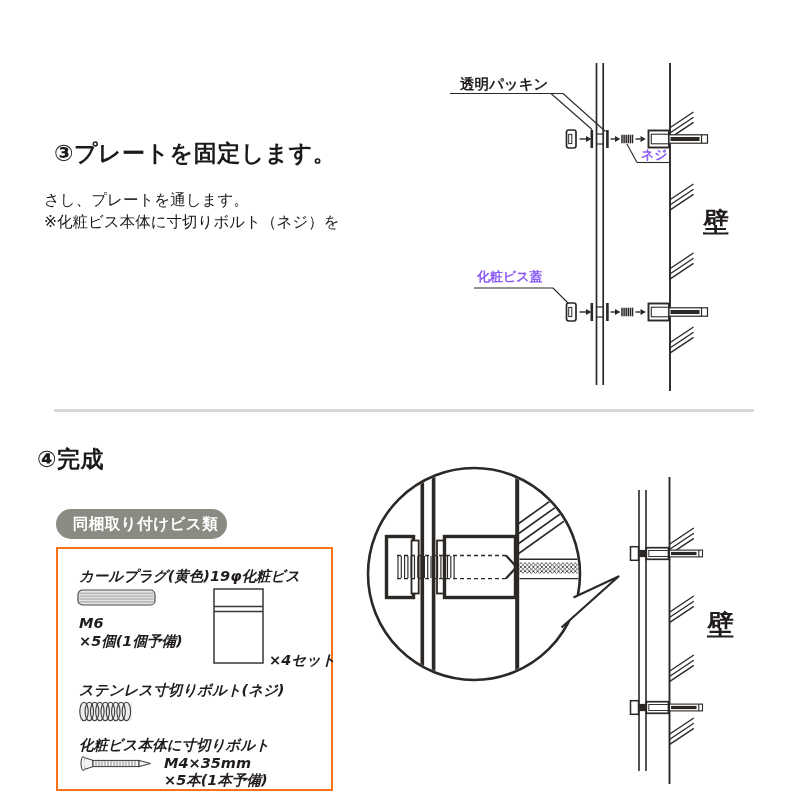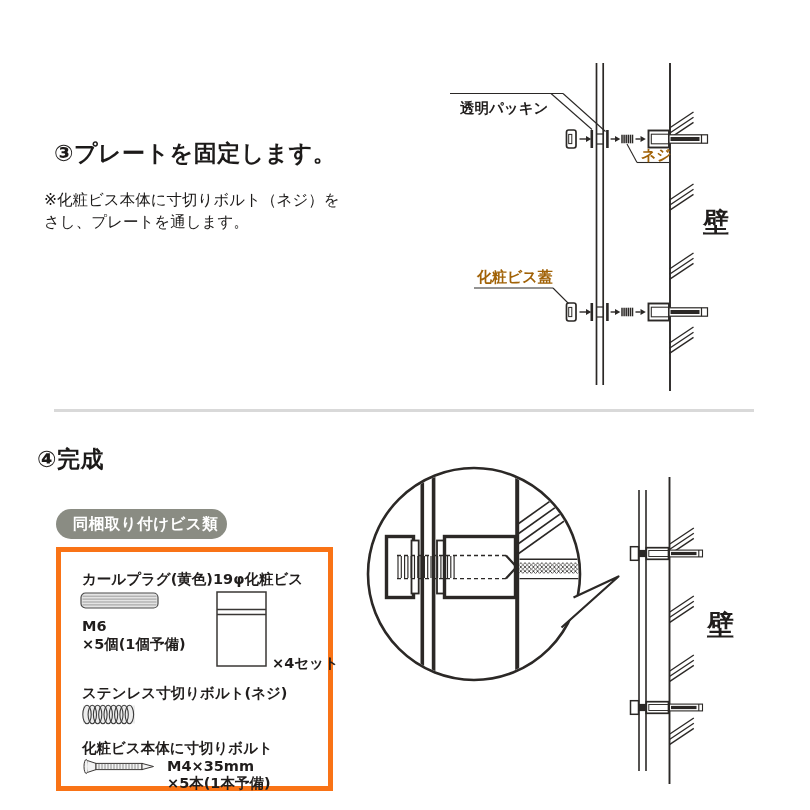--- a/index.html
+++ b/index.html
@@ -20,47 +20,47 @@
   }
   .h-step {
     font-size:23px; font-weight:700; color:#1c1a19; letter-spacing:0.5px;
     white-space:nowrap;
   }
   .body-line {
     font-size:15.5px; line-height:21.5px; font-weight:500; color:#1c1a19;
     white-space:nowrap;
   }
   .dg-label { font-size:14.5px; font-weight:600; color:#201d1c; white-space:nowrap; }
-  .dg-label-sm { font-size:15px; font-weight:600; color:#a16207; white-space:nowrap; }
+  .dg-label-sm { font-size:13px; font-weight:600; color:#8b5cf6; white-space:nowrap; }
   .wall-label { font-size:26px; font-weight:600; color:#201d1c; line-height:1; }
   .wall-label-b { font-size:27px; font-weight:600; color:#201d1c; line-height:1; }
   .divider { left:54px; top:409px; width:700px; height:3px; background:#d9d9d9; }
   .badge {
     left:56px; top:509px; width:171px; height:30px; border-radius:15px;
     background:#8a8c83; display:flex; align-items:center; justify-content:center;
   }
   .badge span { color:#fff; font-size:15.5px; font-weight:700; letter-spacing:0.5px;margin-left:8px; }
   .parts-box {
     left:56px; top:547px; width:277px; height:244px;
-    border:5px solid #f97316; background:#fff;
+    border:2px solid #f97316; background:#fff;font-style:italic;
   }
   .pb-label { position:absolute; font-size:14.5px; font-weight:600; color:#201d1c; white-space:nowrap; }
   svg { display:block; }
   .overlay { left:0; top:0; pointer-events:none; }
 </style>
 </head>
 <body>
 
 <div class="page">
 
 
   <div class="abs h-step" style="left:54px; top:138px;">③プレートを固定します。</div>
   <div class="abs" style="left:44px; top:190px;">
+    <div class="body-line">さし、プレートを通します。</div>
     <div class="body-line">※化粧ビス本体に寸切りボルト（ネジ）を</div>
-    <div class="body-line">さし、プレートを通します。</div>
   </div>
 
   <div class="abs divider"></div>
 
   <div class="abs h-step" style="left:37px; top:444px;">④完成</div>
 
   <div class="abs badge">
     <span>同梱取り付けビス類</span>
   </div>
 
@@ -272,19 +272,19 @@
             <line x1="518" y1="544" x2="584" y2="497"></line>
             <line x1="518" y1="554" x2="584" y2="507"></line>
           </g>
         </g>
         <path d="M573.5,597.5 L618.5,576.5 L561.5,627.5 Z" fill="#fff" stroke="none"></path>
         <path d="M573.5,597.5 L618.5,576.5 L561.5,627.5" fill="none" stroke="#2b2826" stroke-width="2.2" stroke-linejoin="round"></path>
       </g>
     </g>
   </svg>
 
-  <div class="abs dg-label" style="left:460px; top:75px;margin-top:24px;">透明パッキン</div>
+  <div class="abs dg-label" style="left:460px; top:75px;">透明パッキン</div>
   <div class="abs dg-label-sm" style="left:641px; top:146px;">ネジ</div>
   <div class="abs dg-label-sm" style="left:477px; top:268px;">化粧ビス蓋</div>
   <div class="abs wall-label" style="left:703px; top:209px;">壁</div>
   <div class="abs wall-label-b" style="left:707px; top:611px;">壁</div>
 
 </div>
 
 </body></html>

